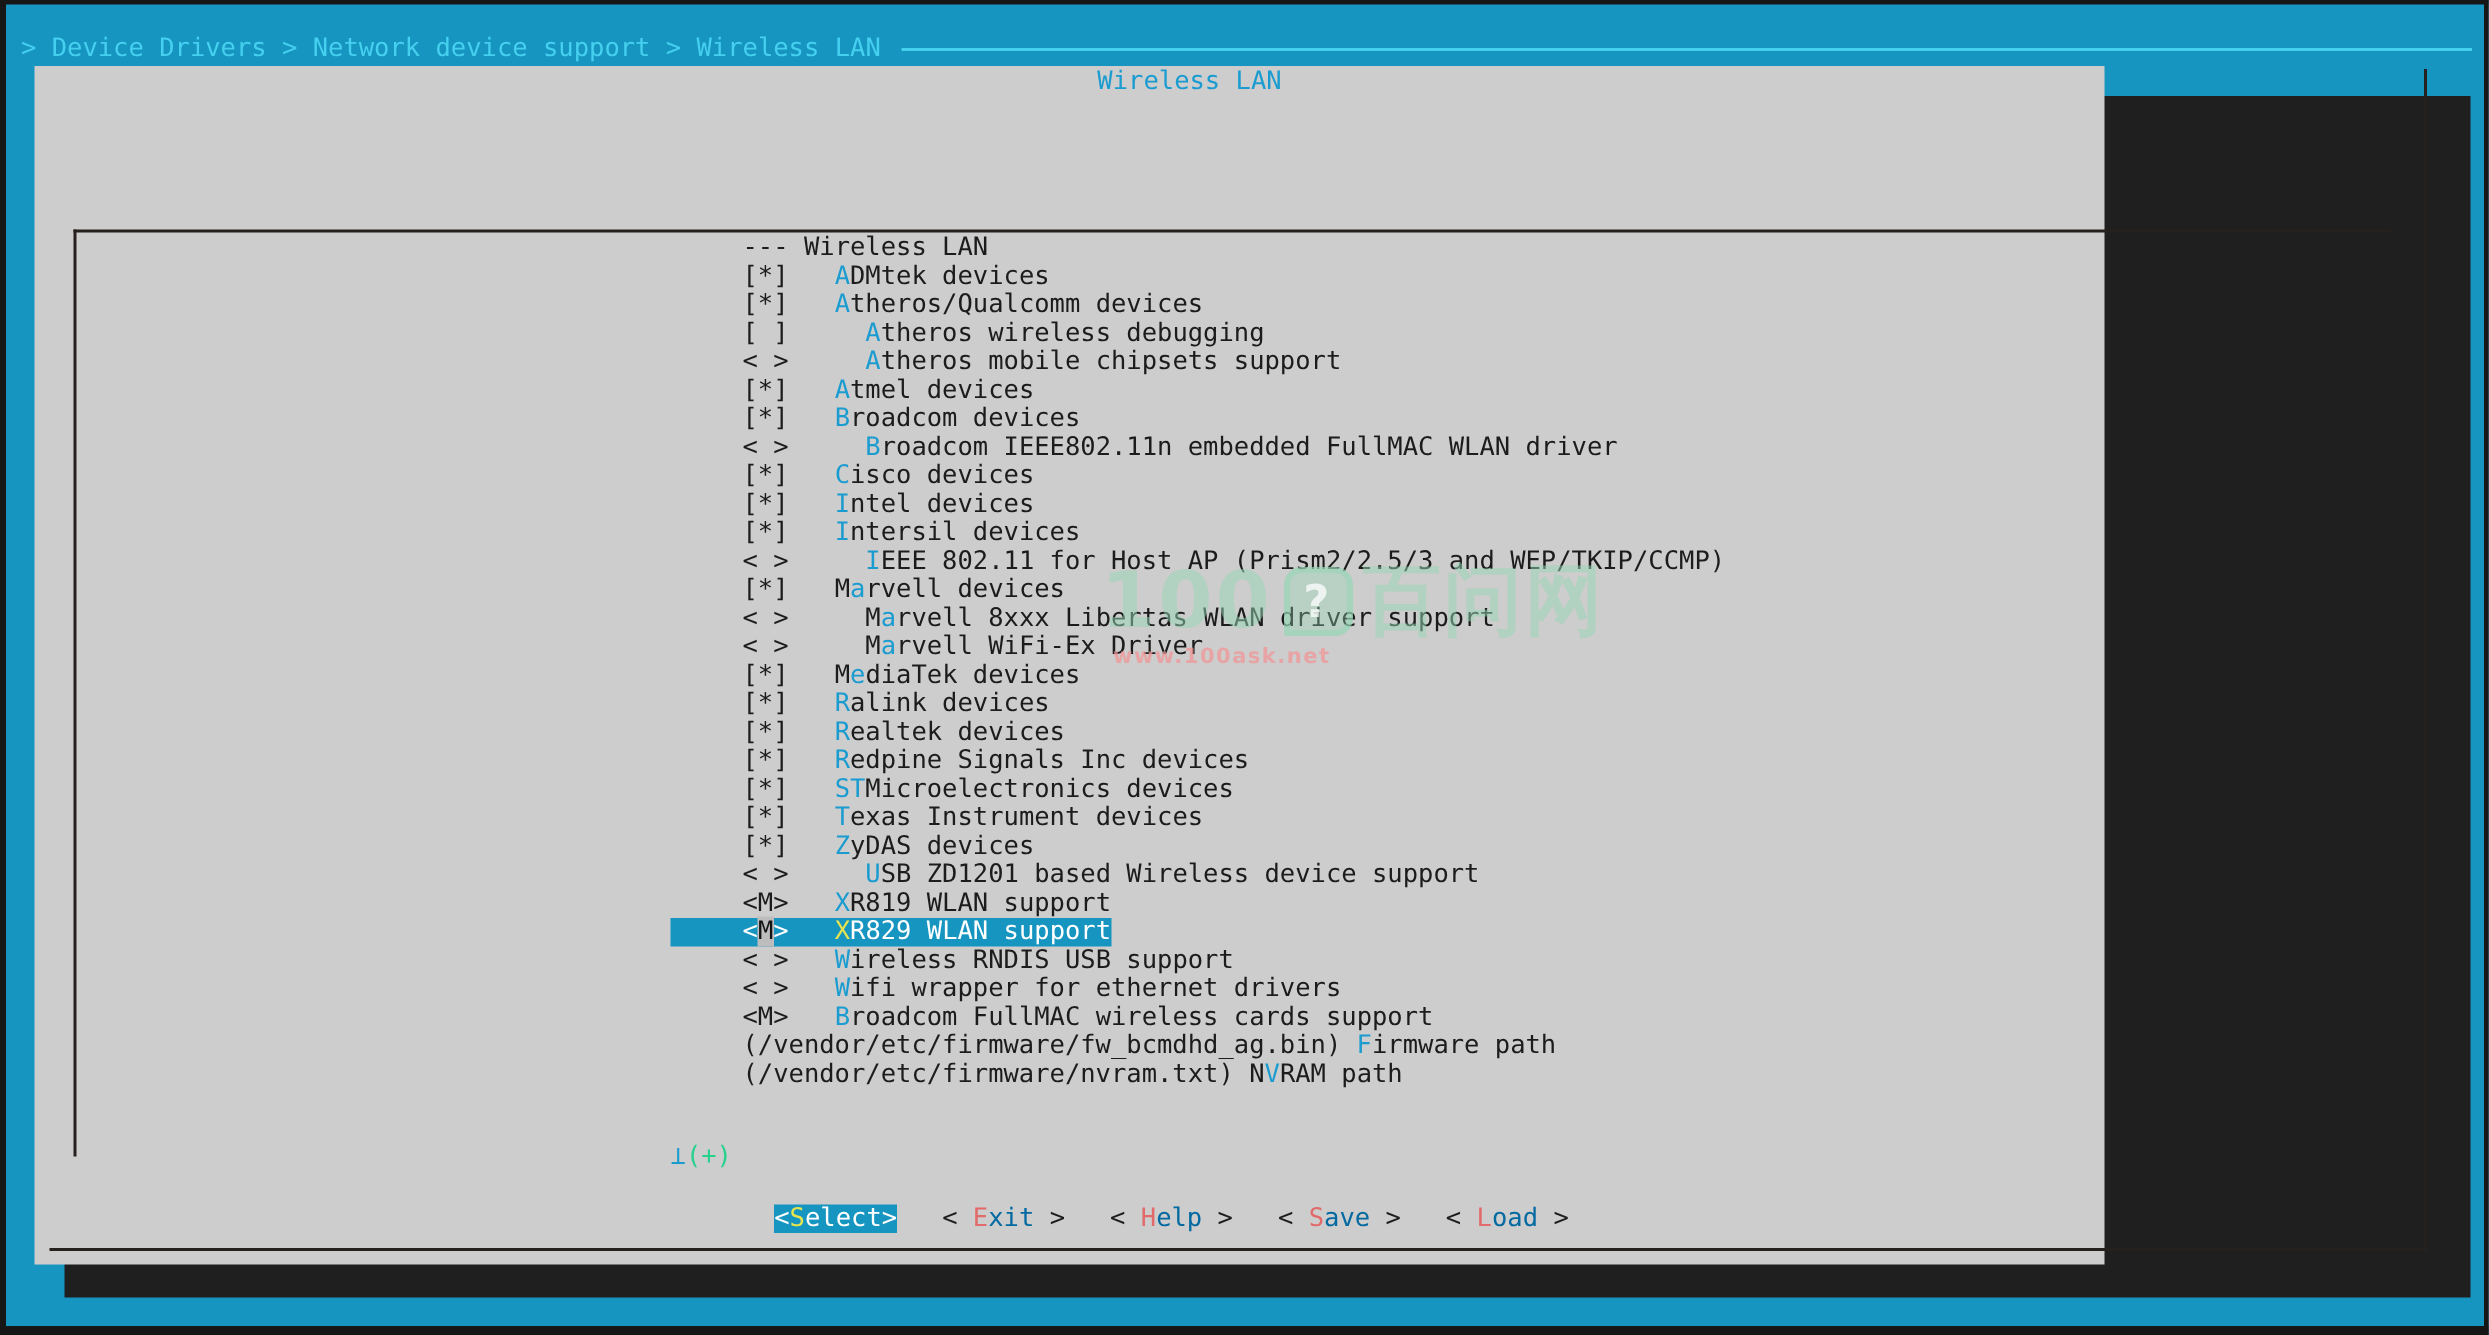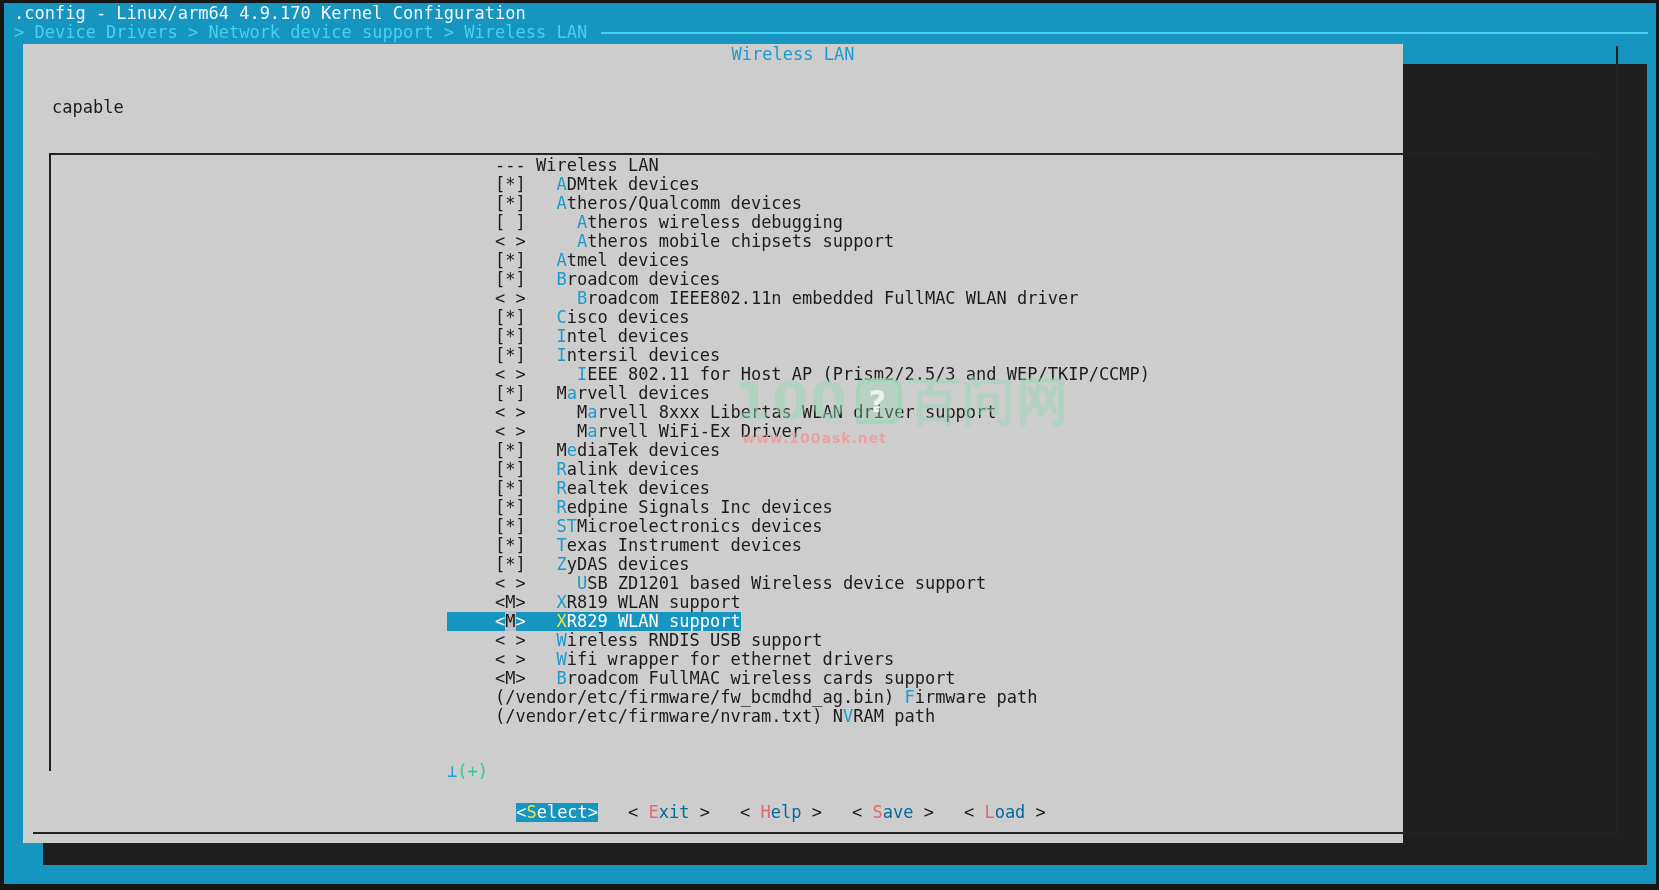--- a/index.html
+++ b/index.html
@@ -57,31 +57,29 @@
                border-radius:12px 12px 12px 2px; display:flex; align-items:center; justify-content:center;
                font-size:30px; color:rgba(255,255,255,0.75); }
   .wm-url { position:absolute; left:742px; top:429px; font-family:"DejaVu Sans","Liberation Sans",sans-serif;
             font-weight:bold; font-size:14px; color:rgba(240,150,150,0.75); letter-spacing:1px; }
 </style>
 </head>
 <body style="--cyan: #1795c1; --cyan-bright: #45d0ef; --gray: #cdcdcd; --ink: #1c1c1c; --hotkey: #1b9cd0; --yellow: #e8e44e; --red: #e26a6a; --green: #25d18d; --shadow: #1f1f1f; --cursor: #bdbdbd; --white: #f2f6f7;">
 
 <div class="screen mono">
 
-  <div class="topline1">.config - Linux/arm64 4.9.170 Kernel Configuration</div>
   <div class="topline2">&gt; Device Drivers &gt; Network device support &gt; Wireless LAN</div>
   <div class="hline"></div>
 
   <div class="shadow"></div>
 
   <div class="dialog">
     <div class="dlg-title">Wireless LAN</div>
 
     <div class="instructions">
-      <div>capable</div>
     </div>
 
     <div class="menu-box"></div>
 
     <div class="menu-rows" id="menu-rows"><div class="mrow"><span class="line"><span>--- </span><span>Wireless LAN</span></span></div><div class="mrow"><span class="line"><span>[*]   </span><span class="hot">A</span><span>DMtek devices</span></span></div><div class="mrow"><span class="line"><span>[*]   </span><span class="hot">A</span><span>theros/Qualcomm devices</span></span></div><div class="mrow"><span class="line"><span>[ ]     </span><span class="hot">A</span><span>theros wireless debugging</span></span></div><div class="mrow"><span class="line"><span>&lt; &gt;     </span><span class="hot">A</span><span>theros mobile chipsets support</span></span></div><div class="mrow"><span class="line"><span>[*]   </span><span class="hot">A</span><span>tmel devices</span></span></div><div class="mrow"><span class="line"><span>[*]   </span><span class="hot">B</span><span>roadcom devices</span></span></div><div class="mrow"><span class="line"><span>&lt; &gt;     </span><span class="hot">B</span><span>roadcom IEEE802.11n embedded FullMAC WLAN driver</span></span></div><div class="mrow"><span class="line"><span>[*]   </span><span class="hot">C</span><span>isco devices</span></span></div><div class="mrow"><span class="line"><span>[*]   </span><span class="hot">I</span><span>ntel devices</span></span></div><div class="mrow"><span class="line"><span>[*]   </span><span class="hot">I</span><span>ntersil devices</span></span></div><div class="mrow"><span class="line"><span>&lt; &gt;     </span><span class="hot">I</span><span>EEE 802.11 for Host AP (Prism2/2.5/3 and WEP/TKIP/CCMP)</span></span></div><div class="mrow"><span class="line"><span>[*]   </span><span>M</span><span class="hot">a</span><span>rvell devices</span></span></div><div class="mrow"><span class="line"><span>&lt; &gt;     </span><span>M</span><span class="hot">a</span><span>rvell 8xxx Libertas WLAN driver support</span></span></div><div class="mrow"><span class="line"><span>&lt; &gt;     </span><span>M</span><span class="hot">a</span><span>rvell WiFi-Ex Driver</span></span></div><div class="mrow"><span class="line"><span>[*]   </span><span>M</span><span class="hot">e</span><span>diaTek devices</span></span></div><div class="mrow"><span class="line"><span>[*]   </span><span class="hot">R</span><span>alink devices</span></span></div><div class="mrow"><span class="line"><span>[*]   </span><span class="hot">R</span><span>ealtek devices</span></span></div><div class="mrow"><span class="line"><span>[*]   </span><span class="hot">R</span><span>edpine Signals Inc devices</span></span></div><div class="mrow"><span class="line"><span>[*]   </span><span class="hot">ST</span><span>Microelectronics devices</span></span></div><div class="mrow"><span class="line"><span>[*]   </span><span class="hot">T</span><span>exas Instrument devices</span></span></div><div class="mrow"><span class="line"><span>[*]   </span><span class="hot">Z</span><span>yDAS devices</span></span></div><div class="mrow"><span class="line"><span>&lt; &gt;     </span><span class="hot">U</span><span>SB ZD1201 based Wireless device support</span></span></div><div class="mrow"><span class="line"><span>&lt;M&gt;   </span><span class="hot">X</span><span>R819 WLAN support</span></span></div><div class="mrow"><span class="line sel"><span>&lt;</span><span class="cursor">M</span><span>&gt;   </span><span class="hotsel">X</span><span>R829 WLAN support</span></span></div><div class="mrow"><span class="line"><span>&lt; &gt;   </span><span class="hot">W</span><span>ireless RNDIS USB support</span></span></div><div class="mrow"><span class="line"><span>&lt; &gt;   </span><span class="hot">W</span><span>ifi wrapper for ethernet drivers</span></span></div><div class="mrow"><span class="line"><span>&lt;M&gt;   </span><span class="hot">B</span><span>roadcom FullMAC wireless cards support</span></span></div><div class="mrow"><span class="line"><span>(/vendor/etc/firmware/fw_bcmdhd_ag.bin) </span><span class="hot">F</span><span>irmware path</span></span></div><div class="mrow"><span class="line"><span>(/vendor/etc/firmware/nvram.txt) </span><span>N</span><span class="hot">V</span><span>RAM path</span></span></div></div>
 
     <div class="scroll"><span class="arrow">⊥</span><span class="more">(+)</span></div>
 
     <div class="button-row" id="button-row"><span class="btn active"><span>&lt;</span><span class="bhot-active">S</span><span>elect</span><span>&gt;</span></span><span class="btn"><span class="bracket">&lt; </span><span class="bhot">E</span><span class="brest">xit</span><span class="bracket"> &gt;</span></span><span class="btn"><span class="bracket">&lt; </span><span class="bhot">H</span><span class="brest">elp</span><span class="bracket"> &gt;</span></span><span class="btn"><span class="bracket">&lt; </span><span class="bhot">S</span><span class="brest">ave</span><span class="bracket"> &gt;</span></span><span class="btn"><span class="bracket">&lt; </span><span class="bhot">L</span><span class="brest">oad</span><span class="bracket"> &gt;</span></span></div>
 

